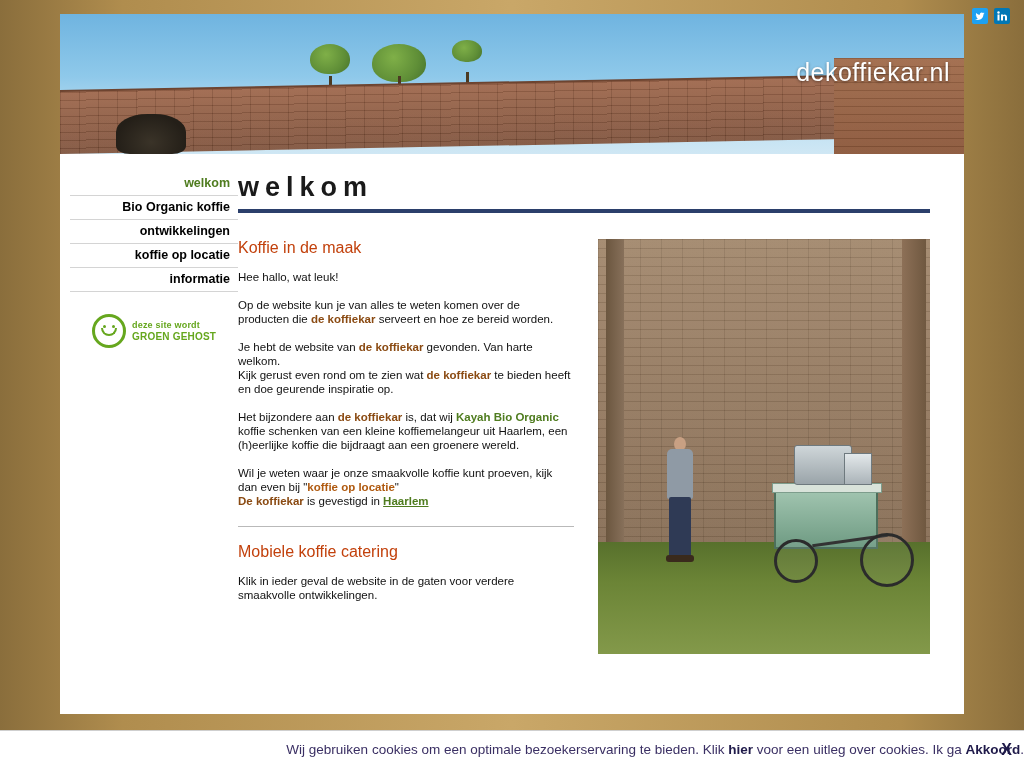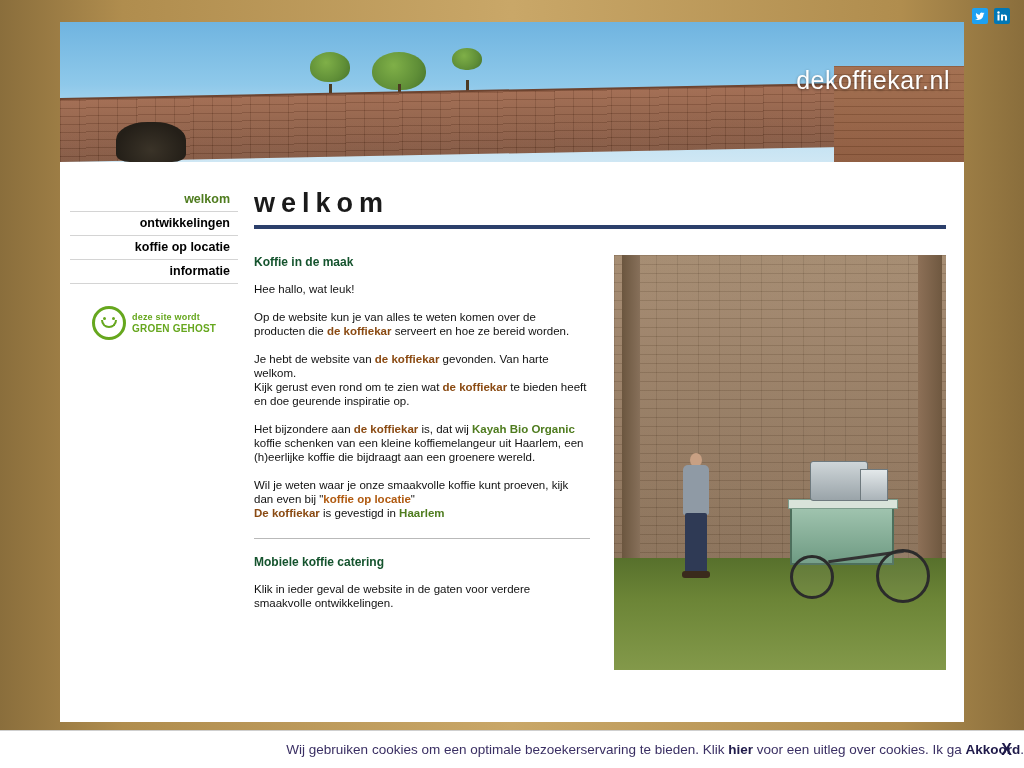--- a/index.html
+++ b/index.html
@@ -31,21 +31,21 @@
     font-weight: bold;
     font-family: "Liberation Serif", serif;
   }
   .social-icon.tw { background: #1da1f2; }
   .social-icon.li { background: #0077b5; }
   .social-icon svg { display: block; }
 
   
   .page {
     position: absolute;
-    left: 60px; top: 22px;
+    left: 60px; top: 14px;
     width: 904px; height: 700px;
     background: #ffffff;
     overflow: hidden;
   }
 
   
   .hero {
     position: relative;
     width: 904px; height: 140px;
     overflow: hidden;
@@ -121,22 +121,21 @@
     font-family: "Liberation Sans", sans-serif;
     text-shadow: 0 1px 3px rgba(0,0,0,.45);
   }
 
   
   .content {
     display: flex;
     width: 904px;
     height: 560px;
     background: #ffffff;
-    padding-top: 26px;
-    gap: 16px;
+    padding-top: 18px;
   }
 
   
   .sidebar {
     width: 168px;
     padding-left: 10px;
     flex: 0 0 178px;
   }
   .nav { list-style: none; margin: 0; padding: 0; }
   .nav li {
@@ -205,35 +204,35 @@
     border-top: 2px solid #2b3f6b;
     border-bottom: 2px solid #2b3f6b;
     height: 4px;
     margin-bottom: 26px;
   }
   .cols { display: flex; gap: 24px; }
   .text-col { width: 336px; flex: 0 0 336px; }
   .img-col { flex: 1 1 auto; }
 
   h2.sec {
-    font-size: 12px;
-    color: #14532d;
+    font-size: 16px;
+    color: #c2410c;
     margin: 0 0 13px 0;
-    font-weight: bold;
+    font-weight: normal;
   }
   p.body {
     font-size: 11.5px;
     line-height: 14px;
     color: #111;
     margin: 0 0 14px 0;
   }
   .bk { color: #8a4a12; font-weight: bold; }
   .kayah { color: #4f7c1f; font-weight: bold; }
   .link-orange { color: #b05a10; font-weight: bold; }
-  .haarlem { color: #4f7c1f; font-weight: bold; }
+  .haarlem { color: #4f7c1f; font-weight: bold; text-decoration: underline; }
   .bk-dark { color: #8a4a12; font-weight: bold; }
   .info-link { color: #4f7c1f; font-weight: bold; }
   hr.sep {
     border: 0;
     border-top: 1px solid #b9b9b9;
     margin: 18px 0 16px 0;
   }
 
   
   .photo {
@@ -393,20 +392,21 @@
     <div class="hero-wall-right"></div>
     <div class="bush"></div>
     <div class="hero-title">dekoffiekar.nl</div>
   </div>
 
   <div class="content">
 
     <div class="sidebar">
       <ul class="nav">
         <li class="active">welkom</li>
+        <li>Bio Organic koffie</li>
         <li>ontwikkelingen</li>
         <li>koffie op locatie</li>
         <li>informatie</li>
       </ul>
 
       <div class="green-host">
         <div class="gh-circle">
           <div class="gh-face">
             <span class="gh-eye l"></span>
             <span class="gh-eye r"></span>

